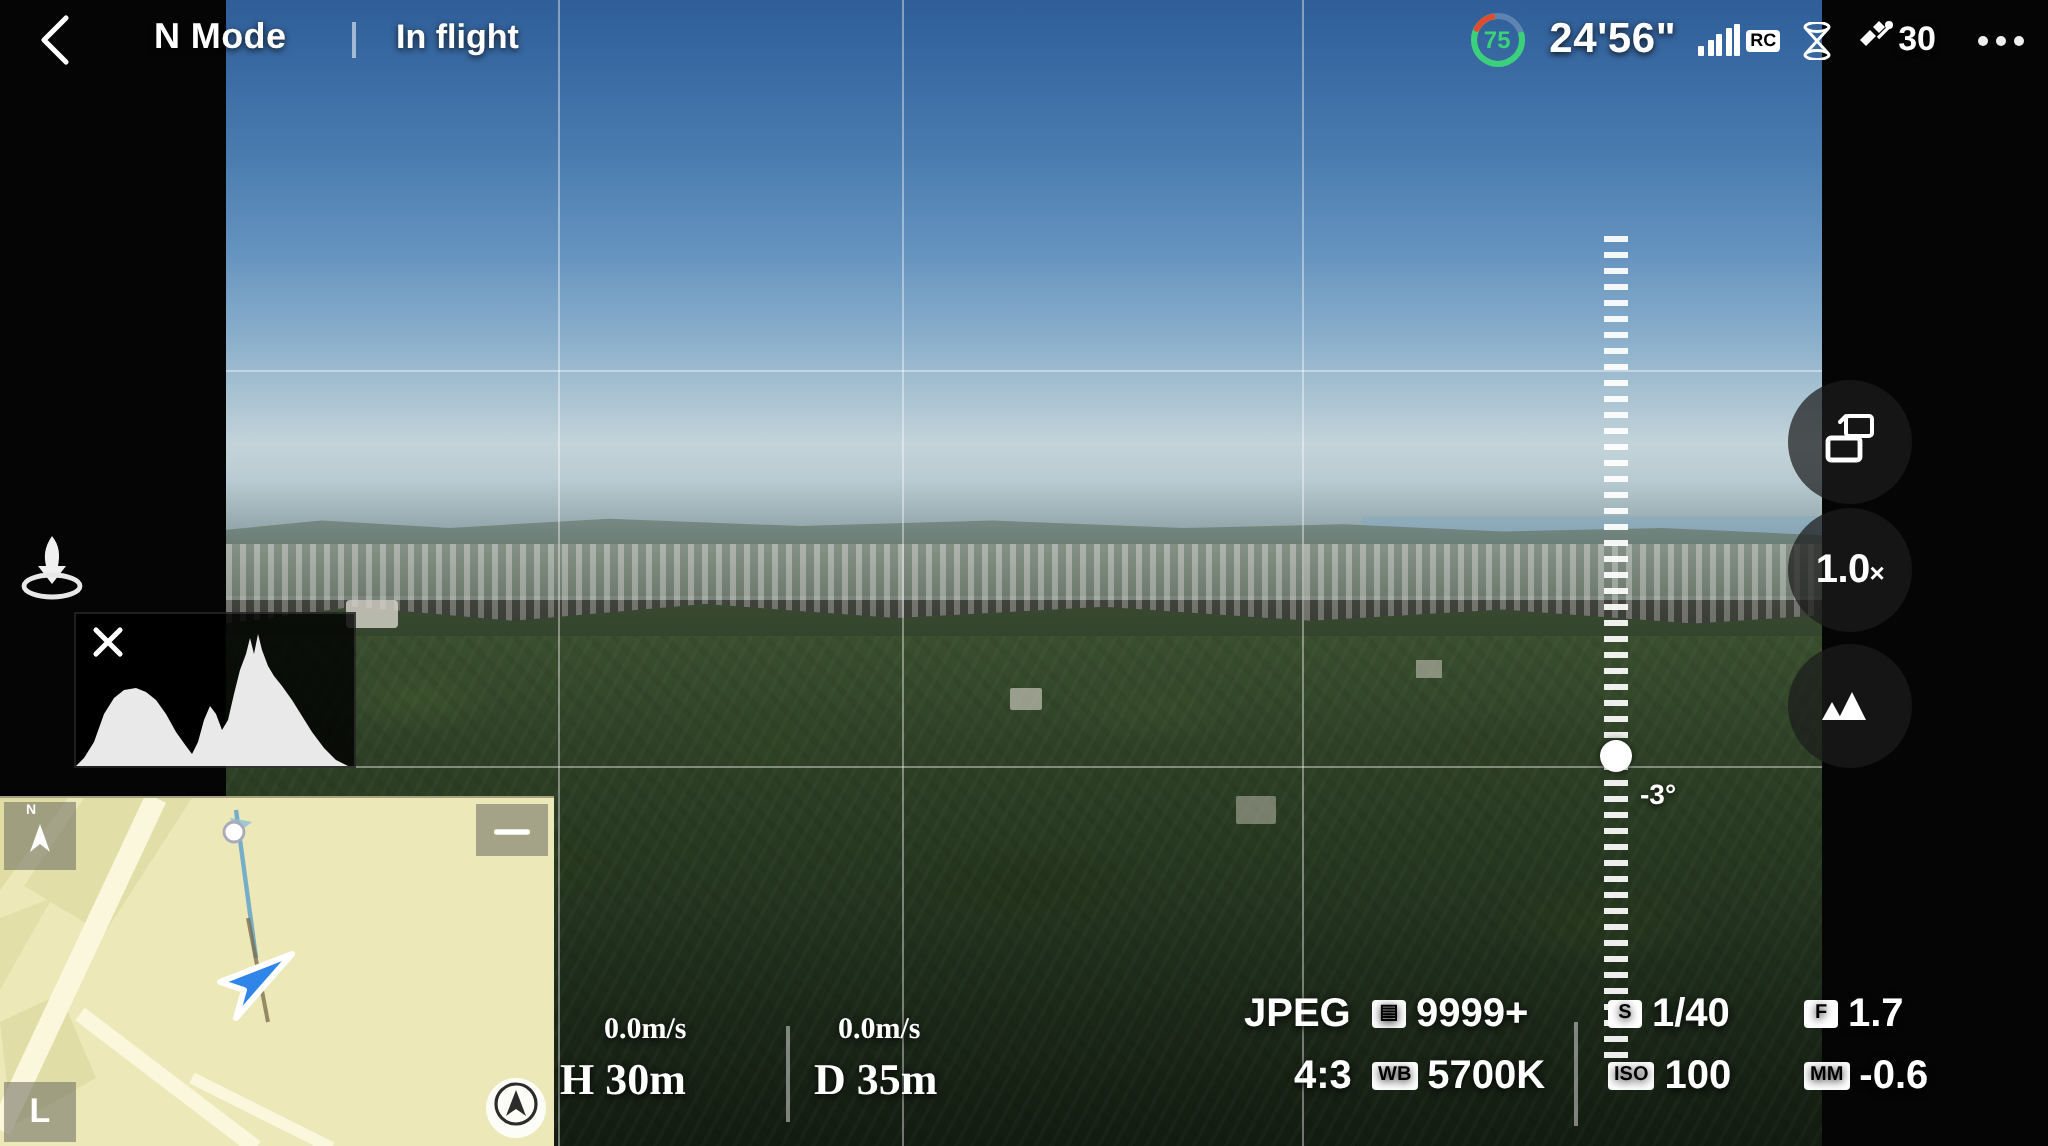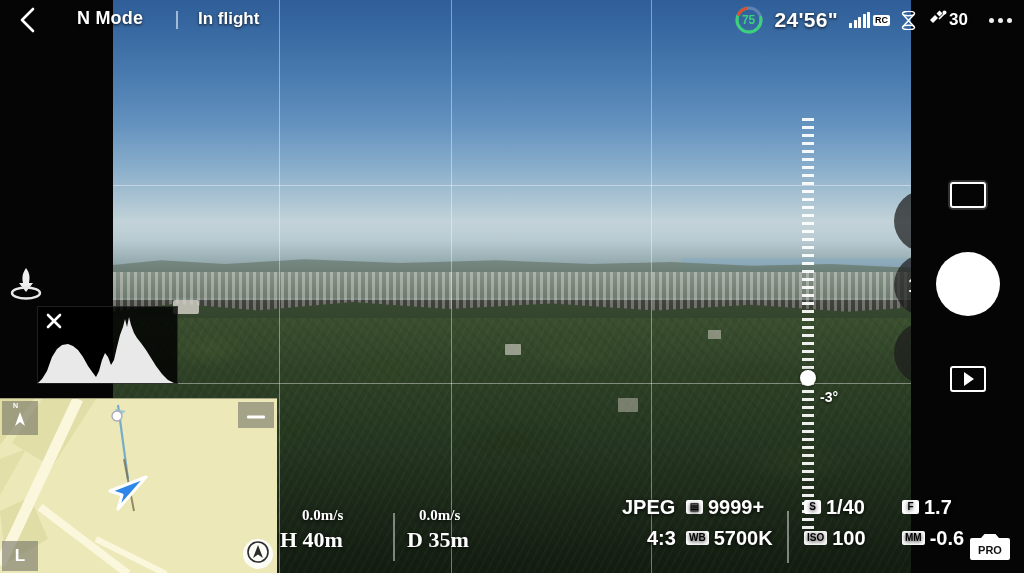--- a/index.html
+++ b/index.html
@@ -420,39 +420,25 @@
 
   <div class="fab fab-3">
     <span>
       <svg width="32" height="22" viewBox="0 0 32 22">
         <polygon points="10,20 17,6 24,20" fill="#fff"></polygon>
         <polygon points="2,20 7,11 12,20" fill="#fff"></polygon>
       </svg>
     </span>
   </div>
 
-  <div class="rail">
-    <div class="rail-mode"></div>
-    <div class="shutter"></div>
-    <div class="playback">
-      <div class="tri"></div>
-    </div>
-    <div class="pro-badge">
-      <svg width="44" height="36" viewBox="0 0 44 36">
-        <path d="M4 9 h9 l3.5-4 h11 L31 9 h9 a2 2 0 0 1 2 2 v18 a2 2 0 0 1 -2 2 H4
-                 a2 2 0 0 1 -2 -2 V11 a2 2 0 0 1 2 -2 Z" fill="#fff"></path>
-        <text x="22" y="25" text-anchor="middle" font-family="Liberation Sans, sans-serif" font-size="11" font-weight="bold" fill="#111">PRO</text>
-      </svg>
-    </div>
-  </div>
 
   <div class="telemetry">
     <div class="tele-col" style="left:0">
       <div class="spd" style="padding-left:22px">0.0m/s</div>
-      <div class="big">H 40m</div>
+      <div class="big">H 30m</div>
     </div>
     <div class="tele-div"></div>
     <div class="tele-col" style="left:127px">
       <div class="spd" style="padding-left:12px">0.0m/s</div>
       <div class="big">D 35m</div>
     </div>
   </div>
 
   <div class="camsettings">
     <div class="cs-div"></div>

